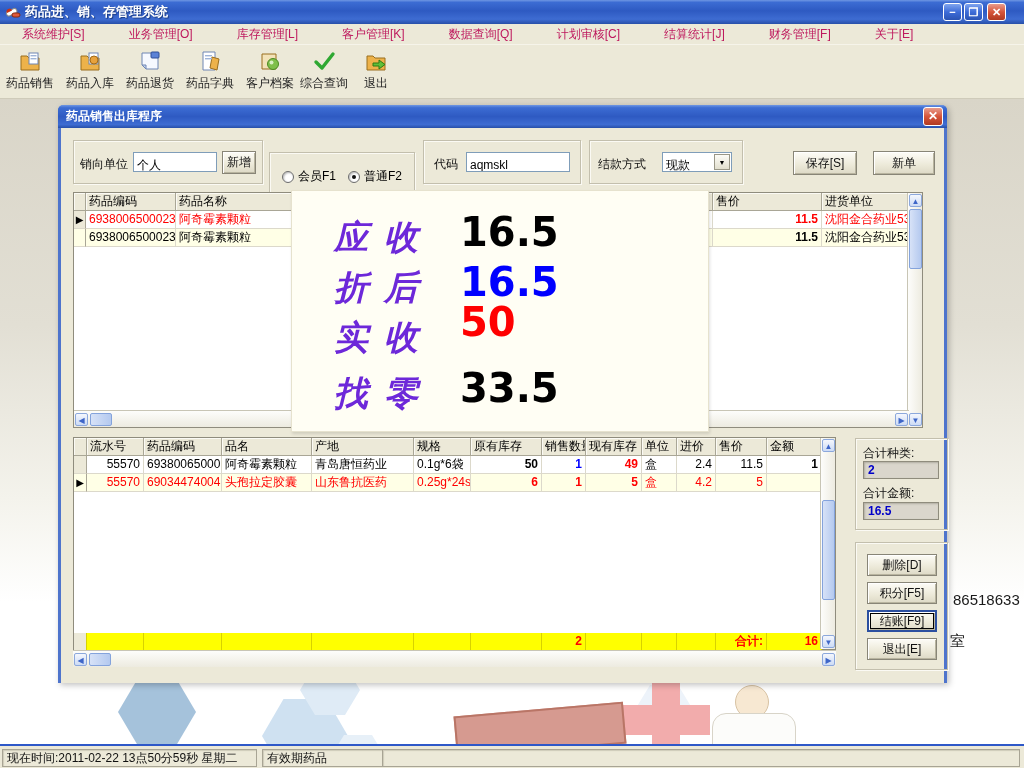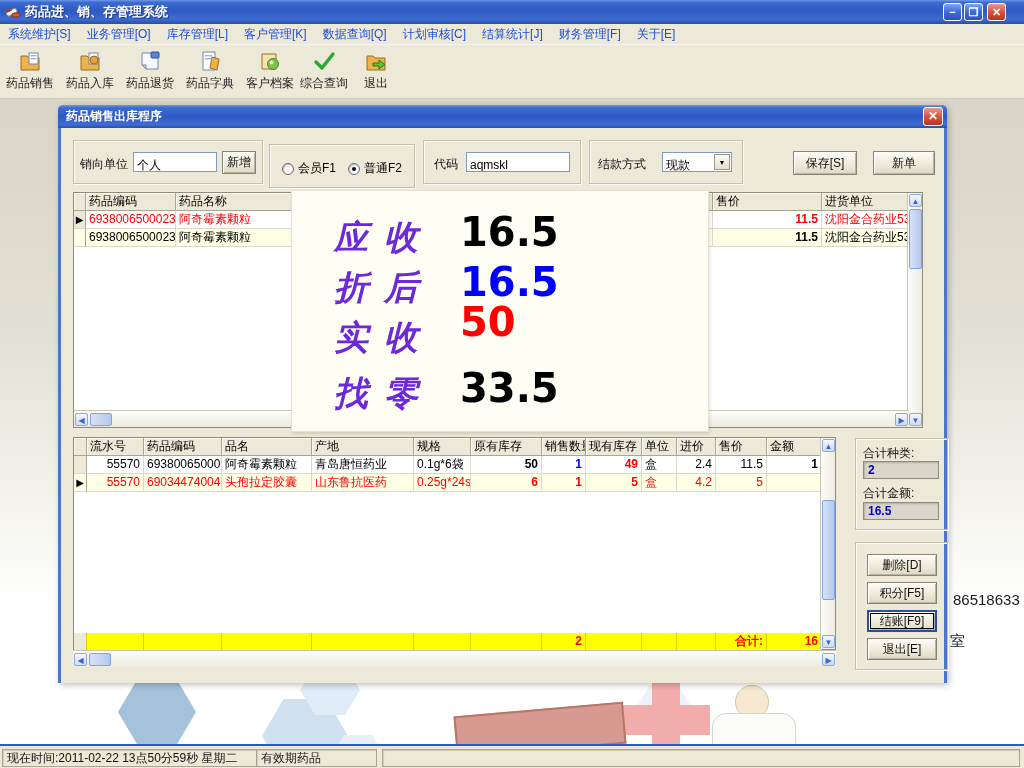--- a/index.html
+++ b/index.html
@@ -16,21 +16,21 @@
   #titlebar .title { margin-left:4px; text-shadow:1px 1px 1px #1A3A80; }
   .pill-icon { width:16px; height:16px; margin-left:5px; }
   .tb-ctrl { position:absolute; top:3px; width:19px; height:18px; border:1px solid #fff;
     border-radius:3px; color:#fff; font-size:11px; line-height:16px; text-align:center;
     font-weight:bold; }
   .tb-blue { background:linear-gradient(180deg,#7FA4EE,#3D6CD8 50%,#2B54B4); }
   .tb-red  { background:linear-gradient(180deg,#E89C8C,#D6553A 50%,#B03A22); }
 
   #menubar { position:absolute; left:0; top:24px; width:1024px; height:21px;
     background:#ECE9D8; border-bottom:1px solid #F6F4EA; display:flex; align-items:center; }
-  .menu-item { padding:0 8px; color:#1d4ed8; white-space:nowrap; }
+  .menu-item { padding:0 22px; color:#be185d; white-space:nowrap; }
 
   #toolbar { position:absolute; left:0; top:45px; width:1024px; height:54px;
     background:#ECE9D8; border-bottom:1px solid #CFCBBA; }
   .tbbtn { position:absolute; top:2px; width:56px; height:50px; display:flex;
     flex-direction:column; align-items:center; justify-content:flex-start; color:#222; }
   .tbbtn .ic { width:24px; height:24px; margin-top:2px; }
   .tbbtn .lbl { margin-top:2px; white-space:nowrap; }
 
   
   #desktop { position:absolute; left:0; top:99px; width:1024px; height:645px;
@@ -228,21 +228,21 @@
     </div>
 
     <div id="dlg-body">
 
       <div class="gbox" style="left:12px; top:12px; width:190px; height:44px;">
         <span class="flabel" style="left:6px; top:15px;">销向单位</span>
         <div class="tinput" style="left:59px; top:11px; width:84px; height:20px;">个人</div>
         <div class="btn3d" style="left:148px; top:10px; width:34px; height:23px; line-height:21px;">新增</div>
       </div>
 
-      <div class="gbox" style="left:208px; top:16px; width:146px; height:44px;">
+      <div class="gbox" style="left:208px; top:24px; width:146px; height:44px;">
         <div class="radio" style="left:12px; top:15px;">
           <span class="rdot"></span>
           <span>会员F1</span>
         </div>
         <div class="radio" style="left:78px; top:15px;">
           <span class="rdot sel"></span>
           <span>普通F2</span>
         </div>
       </div>
 
@@ -413,17 +413,17 @@
         <div class="btn3d" style="left:11px; top:39px; width:70px; height:22px; line-height:20px;">积分[F5]</div>
         <div class="btn3d focus" style="left:11px; top:67px; width:70px; height:22px; line-height:18px;">结账[F9]</div>
         <div class="btn3d" style="left:11px; top:95px; width:70px; height:22px; line-height:20px;">退出[E]</div>
       </div>
 
     </div>
   </div>
 
   <div id="statusbar">
     <div class="sb-pane" style="left:2px; width:255px;">现在时间:2011-02-22 13点50分59秒 星期二</div>
-    <div class="sb-pane" style="left:256px; width:121px;">有效期药品</div>
+    <div class="sb-pane" style="left:262px; width:121px;">有效期药品</div>
     <div class="sb-pane" style="left:382px; width:638px;"></div>
   </div>
 
 </div>
 
 </body></html>

